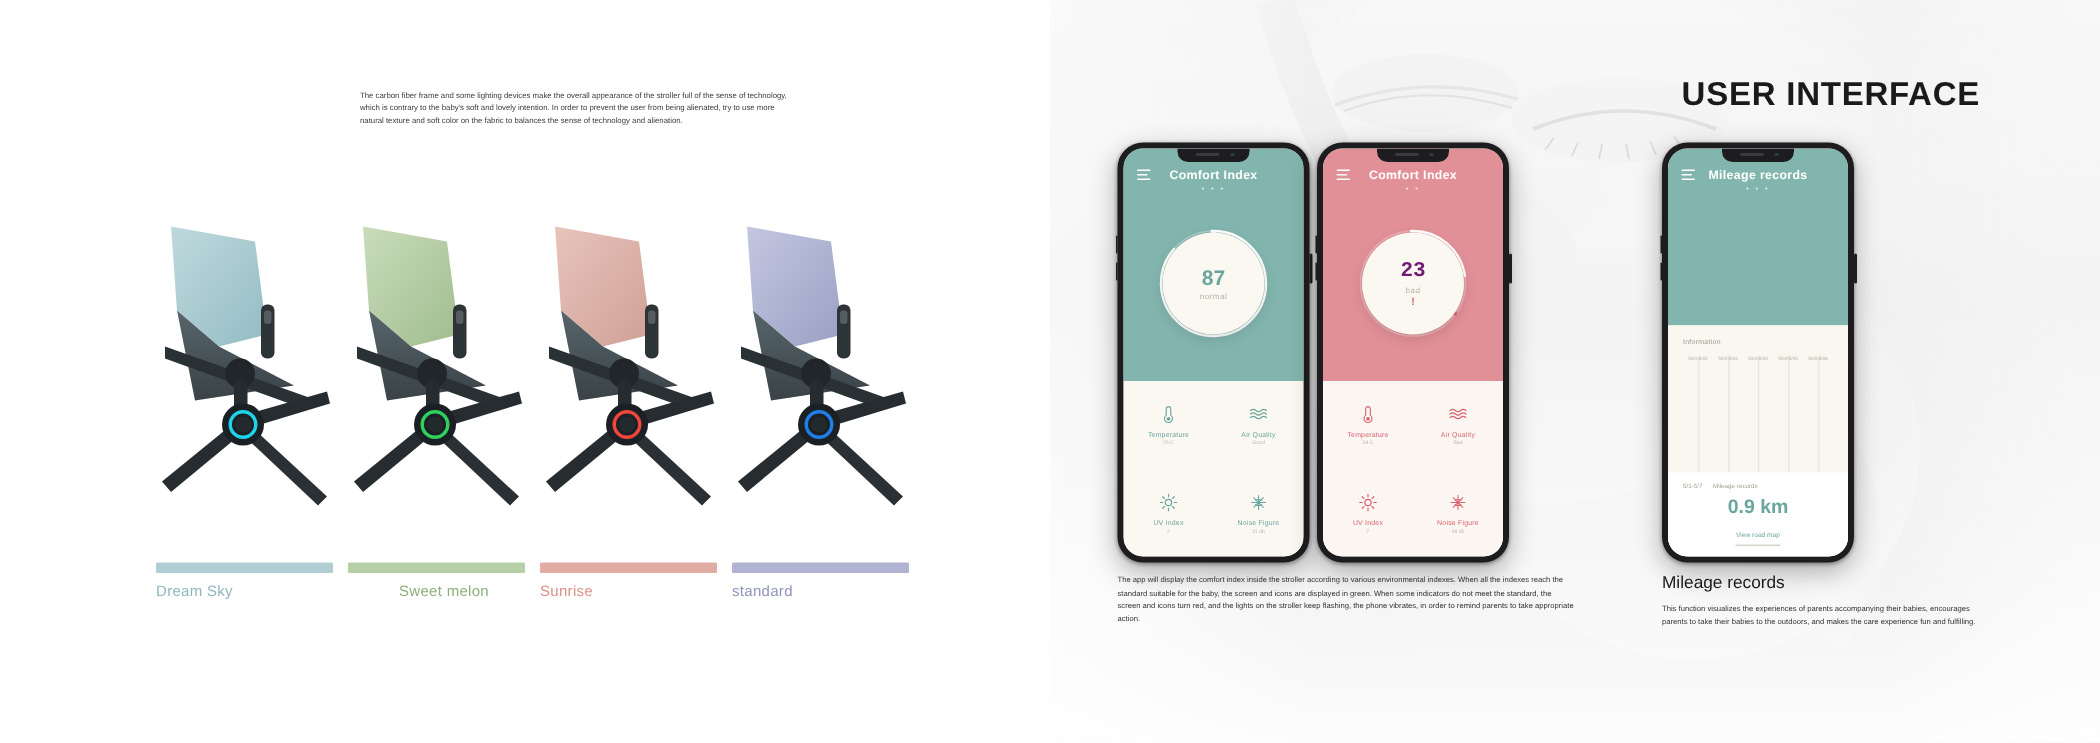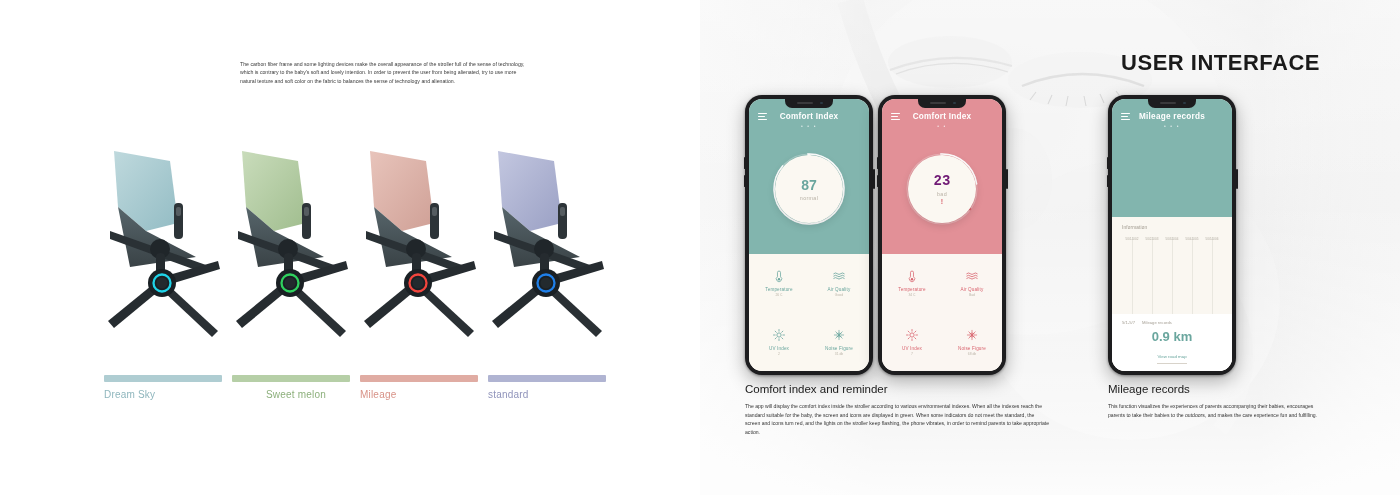--- a/index.html
+++ b/index.html
@@ -276,21 +276,21 @@
             <rect x="56" y="118" width="9" height="24" rx="4" fill="#252b2f"></rect>
             <path d="M62 142 L118 126 L120 134 L64 151 Z" fill="#262c30"></path>
             <path d="M62 142 L8 186 L14 193 L66 150 Z" fill="#262c30"></path>
             <path d="M66 148 L118 196 L112 202 L62 155 Z" fill="#2a3034"></path>
             <circle cx="62" cy="148" r="14" fill="#1a2024"></circle>
             <circle cx="62" cy="148" r="8.5" fill="none" stroke="#f2453d" stroke-width="2.3"></circle>
             <circle cx="62" cy="148" r="5.5" fill="#232a2e"></circle>
           </svg>
         </div>
         <div class="swatch-bar" style="left:4px; top:240px; background:#e0aca3;"></div>
-        <div class="swatch-label" style="left:4px; top:254px; color:#d89287;">Mileage</div>
+        <div class="swatch-label" style="left:4px; top:254px; color:#d89287;">Sunrise</div>
       </div>
 
       <div class="product-card" style="left:484px; top:135px;">
         <div class="product-img">
           <svg class="stroller" viewBox="0 0 125 225">
             <defs>
               <linearGradient id="c4" x1="0" y1="0" x2="1" y2="1">
                 <stop offset="0%" stop-color="#c3c7e0"></stop>
                   <stop offset="100%" stop-color="#9aa0c4"></stop>
               </linearGradient>
@@ -577,21 +577,20 @@
               <span>Mileage records</span>
             </div>
             <div class="foot-big" style="color:#6aa69e;">0.9 km</div>
             <div class="foot-link" style="color:#6aa69e;">View road map</div>
           </div>
         </div>
       </div>
     </div>
 
     <div class="caption" style="left:45px; top:383px; width:305px;">
-      <h3>Comfort index and reminder</h3>
       <p>The app will display the comfort index inside the stroller according to various environmental indexes. When all the indexes reach the standard suitable for the baby, the screen and icons are displayed in green. When some indicators do not meet the standard, the screen and icons turn red, and the lights on the stroller keep flashing, the phone vibrates, in order to remind parents to take appropriate action.</p>
     </div>
 
     <div class="caption" style="left:408px; top:383px; width:215px;">
       <h3>Mileage records</h3>
       <p>This function visualizes the experiences of parents accompanying their babies, encourages parents to take their babies to the outdoors, and makes the care experience fun and fulfilling.</p>
     </div>
 
   </div>
 </div>

